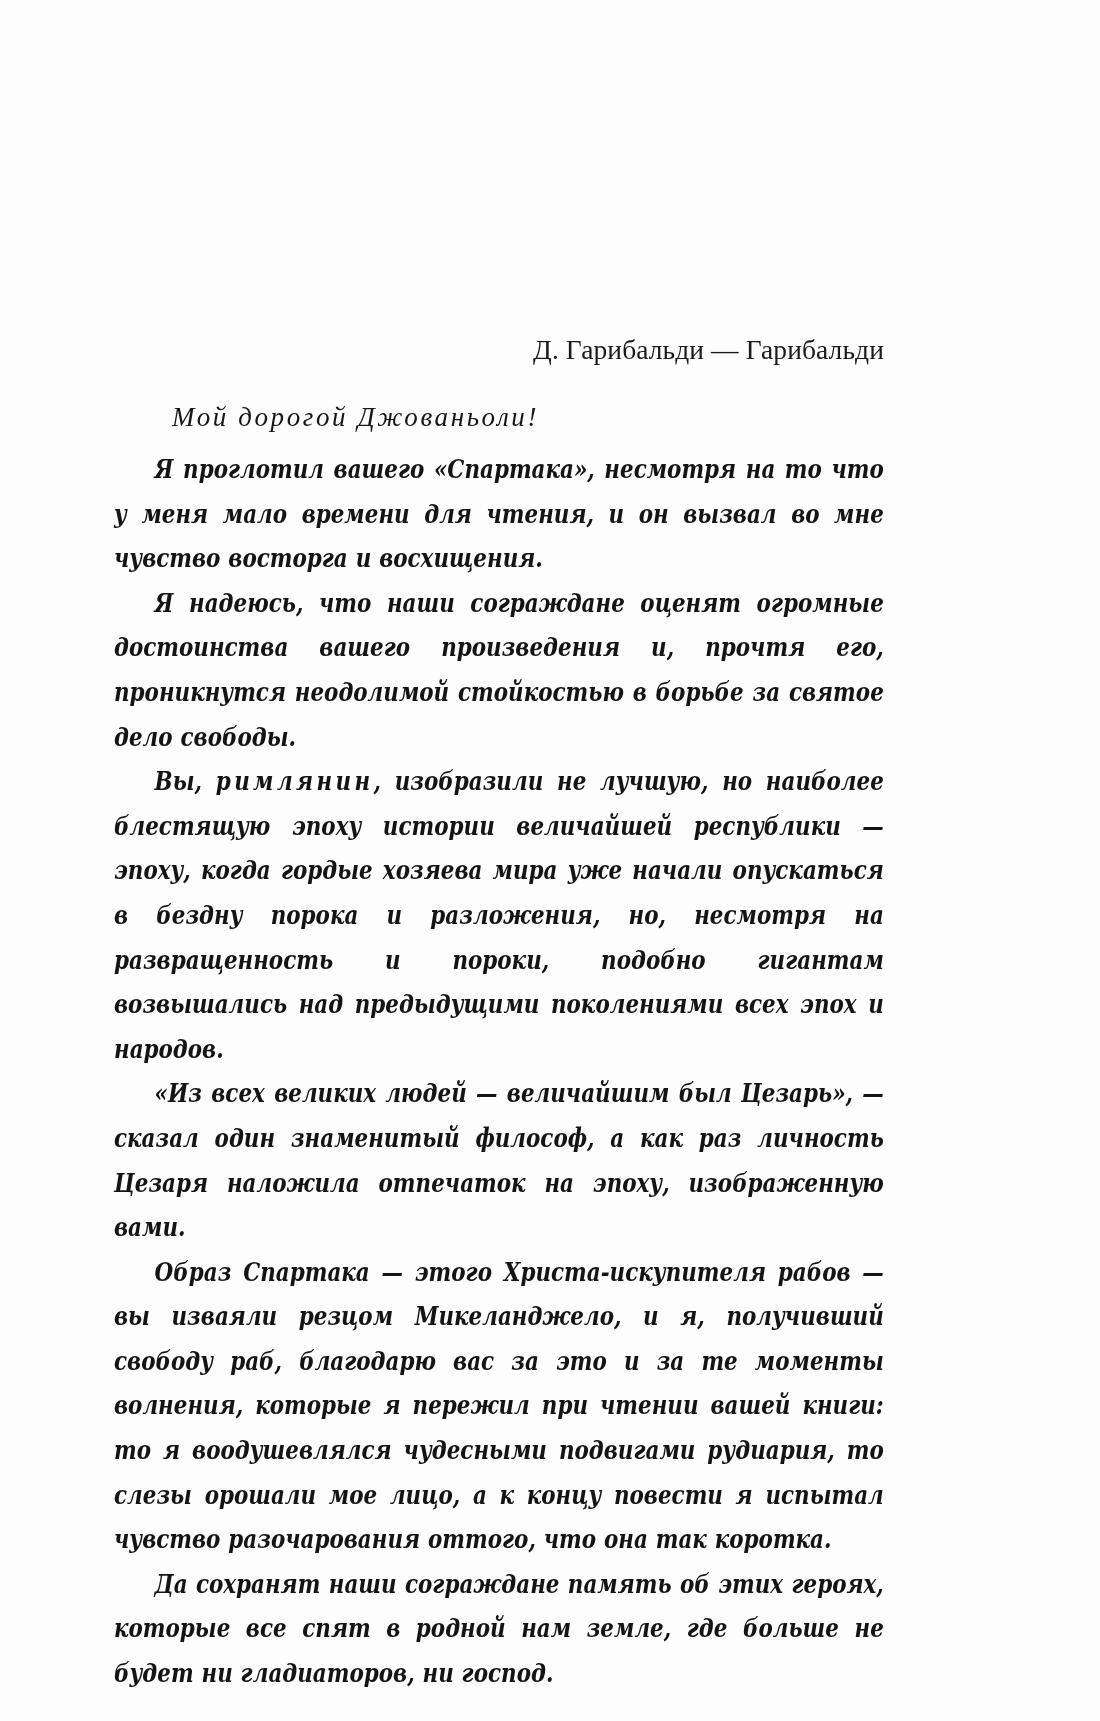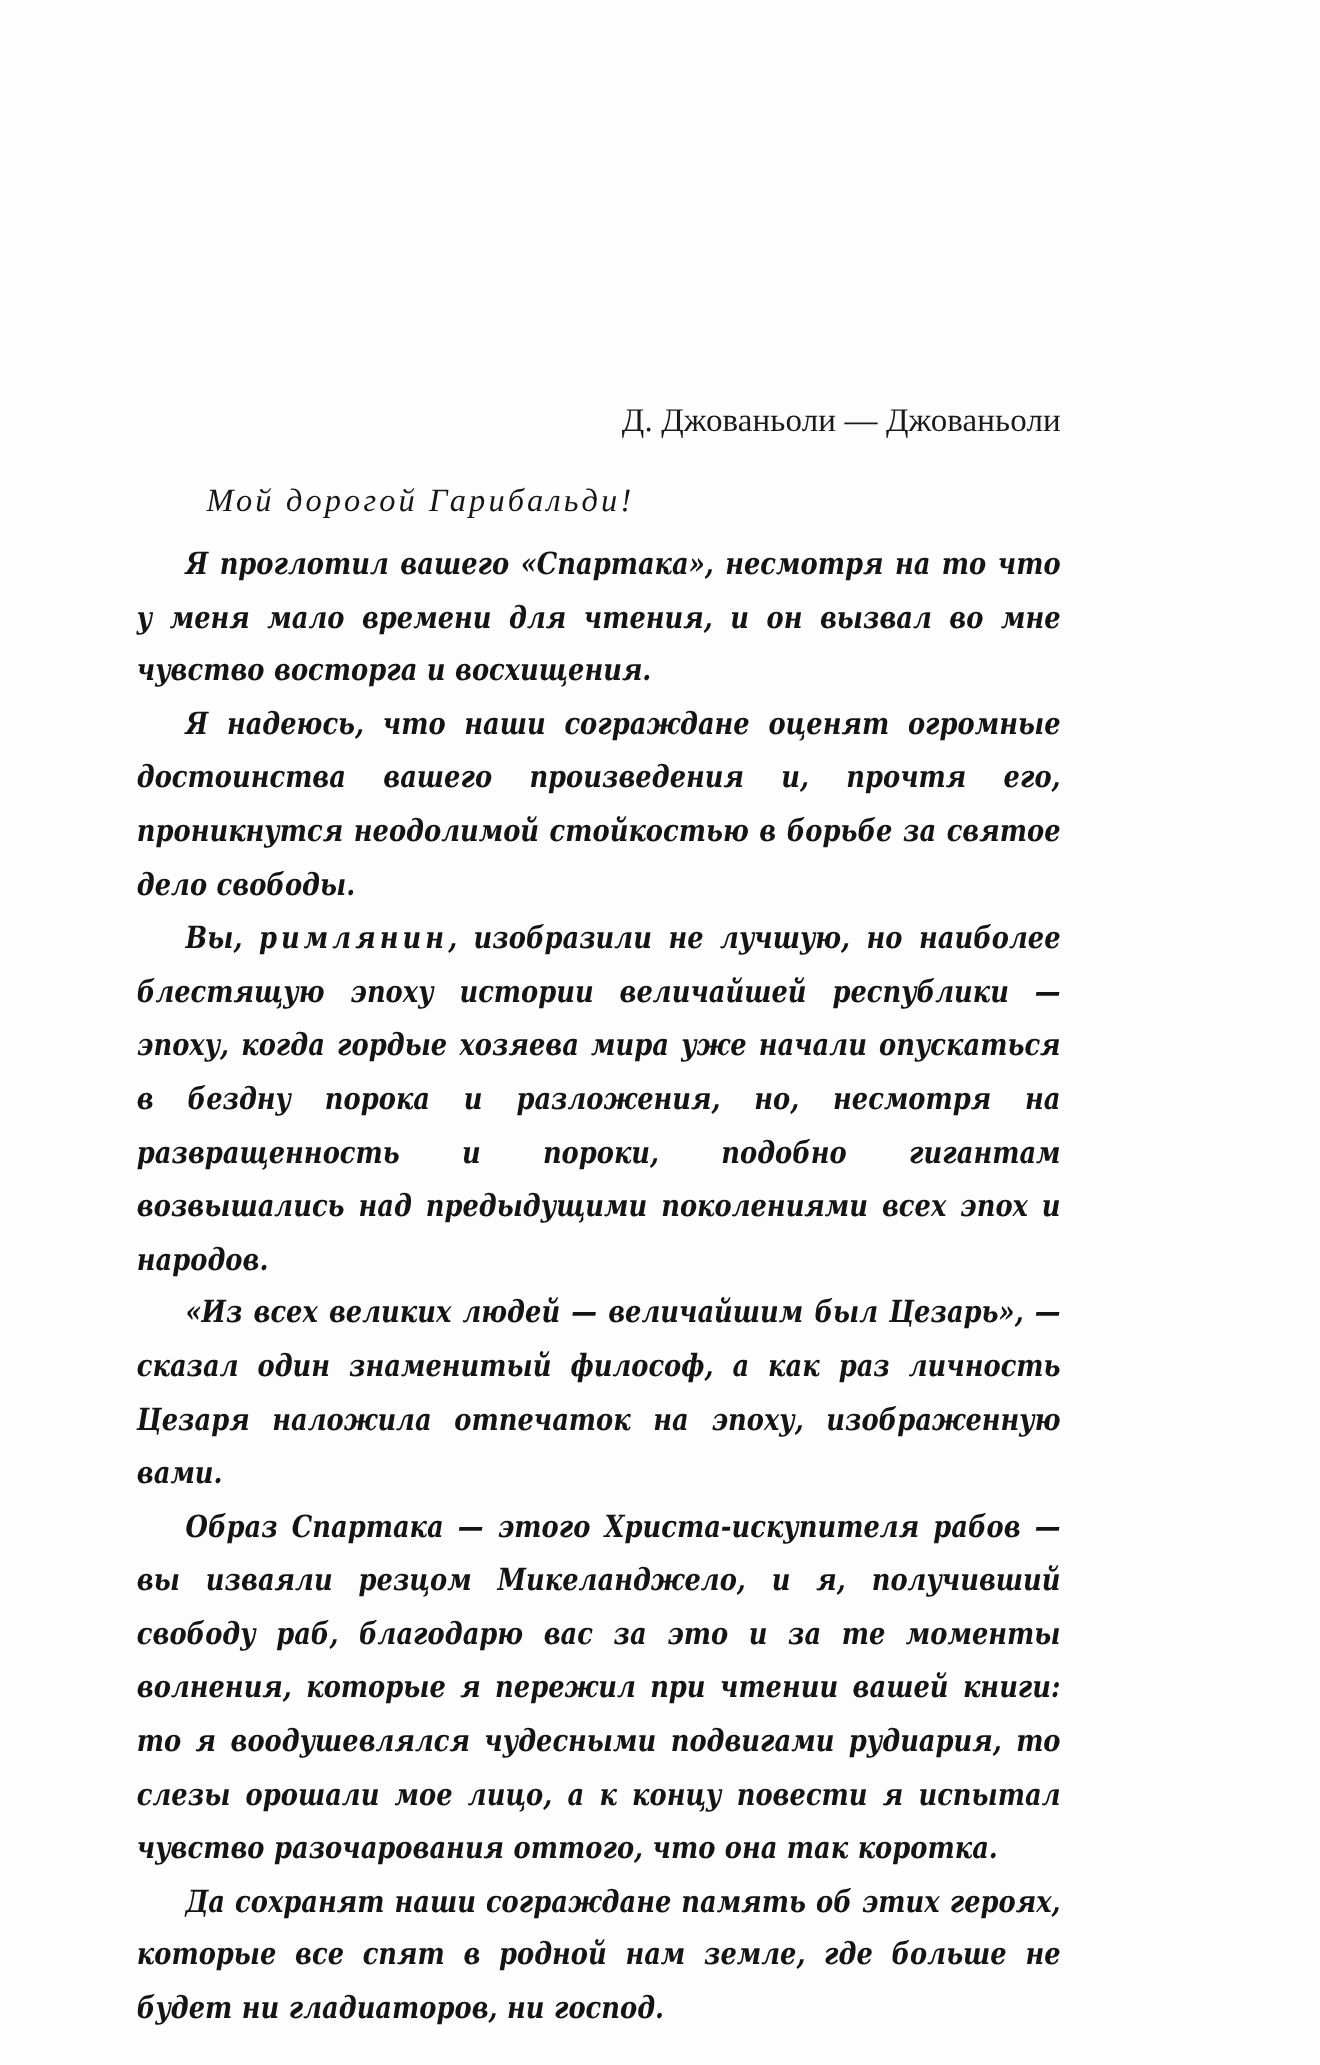--- a/index.html
+++ b/index.html
@@ -83,24 +83,24 @@
   }
 </style>
 </head>
 <body>
 
 <div class="page">
 
   <div class="letter">
 
     <div class="letter-head">
-      <span class="head-line">Д. Джованьоли — Джованьоли</span>
+      <span class="head-line">Д. Гарибальди — Гарибальди</span>
     </div>
 
-    <div class="salutation">Мой дорогой Гарибальди!</div>
+    <div class="salutation">Мой дорогой Джованьоли!</div>
 
     <div class="body-text">
 
       <p>Я проглотил вашего «Спартака», несмотря на то что у меня мало времени для чтения, и он вызвал во мне чувство восторга и восхищения.</p>
 
       <p>Я надеюсь, что наши сограждане оценят огромные достоинства вашего произведения и, прочтя его, проникнутся неодолимой стойкостью в борьбе за святое дело свободы.</p>
 
       <p><span>Вы, </span><span class="spaced">римлянин</span><span>, изобразили не лучшую, но наиболее блестящую эпоху истории величайшей республики — эпоху, когда гордые хозяева мира уже начали опускаться в бездну порока и разложения, но, несмотря на развращенность и пороки, подобно гигантам возвышались над предыдущими поколениями всех эпох и народов.</span></p>
 
       <p>«Из всех великих людей — величайшим был Цезарь», — сказал один знаменитый философ, а как раз личность Цезаря наложила отпечаток на эпоху, изображенную вами.</p>

